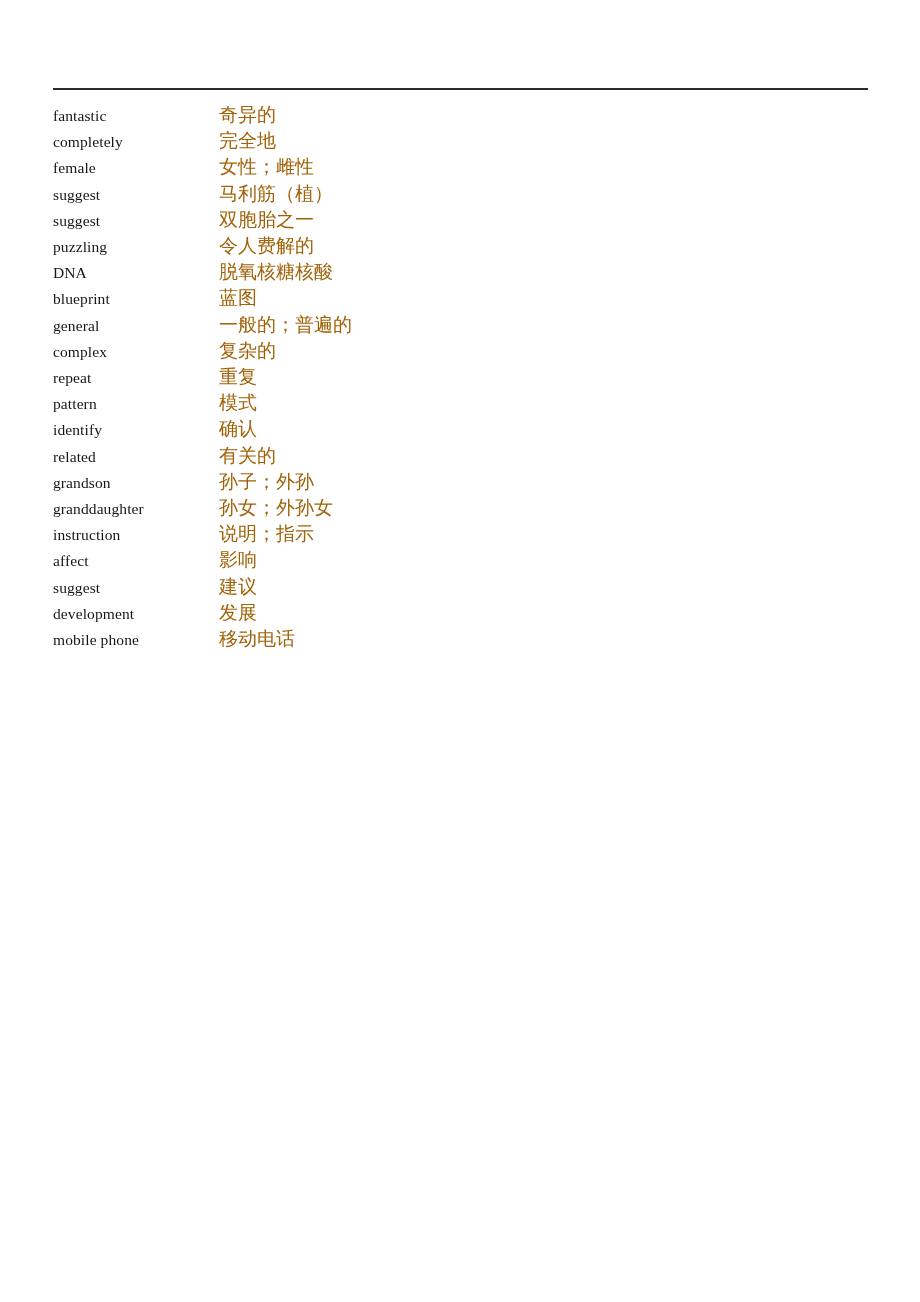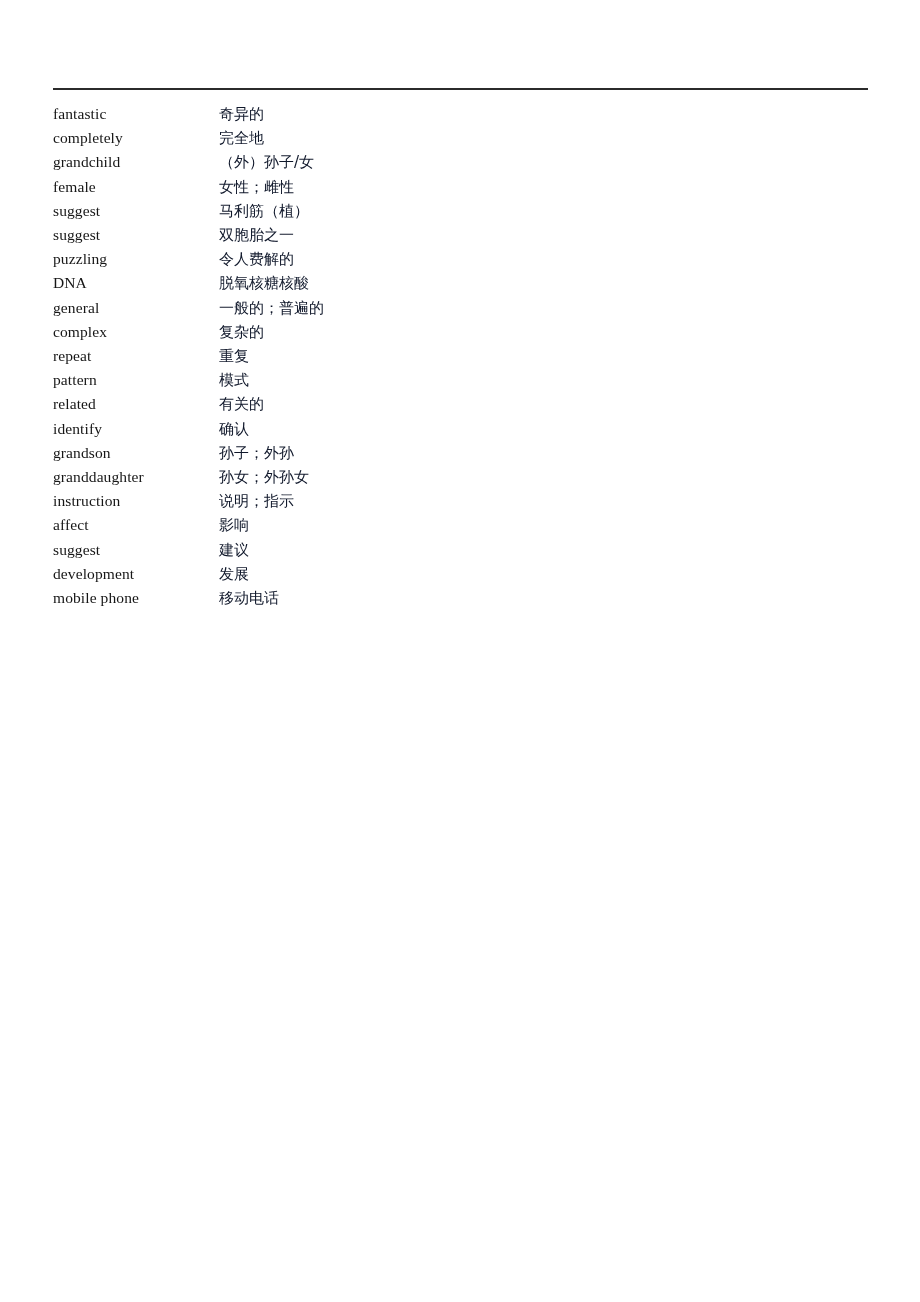--- a/index.html
+++ b/index.html
@@ -47,45 +47,41 @@
   .col-term {
     width: 166px;
     font-family: "Liberation Serif", "DejaVu Serif", serif;
     font-size: 15.5px;
     letter-spacing: 0.1px;
     color: #161616;
   }
   .col-meaning {
     width: 649px;
     font-family: "DejaVu Sans", "Liberation Sans", sans-serif;
-    font-size: 15px;
-    color: #0f172a;
+    font-size: 19px;
+    color: #a16207;
   }
 </style>
 </head>
 <body>
 
 <div class="page">
   <div class="content">
 
     <div class="top-rule" style="border-top-color: rgb(43, 43, 43);"></div>
 
     <table class="vocab-table">
       <tbody>
           <tr>
             <td class="col-term">fantastic</td>
             <td class="col-meaning">奇异的</td>
           </tr>
           <tr>
             <td class="col-term">completely</td>
             <td class="col-meaning">完全地</td>
-          </tr>
-          <tr>
-            <td class="col-term">grandchild</td>
-            <td class="col-meaning">（外）孙子/女</td>
           </tr>
           <tr>
             <td class="col-term">female</td>
             <td class="col-meaning">女性；雌性</td>
           </tr>
           <tr>
             <td class="col-term">suggest</td>
             <td class="col-meaning">马利筋（植）</td>
           </tr>
           <tr>
@@ -94,42 +90,46 @@
           </tr>
           <tr>
             <td class="col-term">puzzling</td>
             <td class="col-meaning">令人费解的</td>
           </tr>
           <tr>
             <td class="col-term">DNA</td>
             <td class="col-meaning">脱氧核糖核酸</td>
           </tr>
           <tr>
+            <td class="col-term">blueprint</td>
+            <td class="col-meaning">蓝图</td>
+          </tr>
+          <tr>
             <td class="col-term">general</td>
             <td class="col-meaning">一般的；普遍的</td>
           </tr>
           <tr>
             <td class="col-term">complex</td>
             <td class="col-meaning">复杂的</td>
           </tr>
           <tr>
             <td class="col-term">repeat</td>
             <td class="col-meaning">重复</td>
           </tr>
           <tr>
             <td class="col-term">pattern</td>
             <td class="col-meaning">模式</td>
           </tr>
           <tr>
+            <td class="col-term">identify</td>
+            <td class="col-meaning">确认</td>
+          </tr>
+          <tr>
             <td class="col-term">related</td>
             <td class="col-meaning">有关的</td>
-          </tr>
-          <tr>
-            <td class="col-term">identify</td>
-            <td class="col-meaning">确认</td>
           </tr>
           <tr>
             <td class="col-term">grandson</td>
             <td class="col-meaning">孙子；外孙</td>
           </tr>
           <tr>
             <td class="col-term">granddaughter</td>
             <td class="col-meaning">孙女；外孙女</td>
           </tr>
           <tr>

